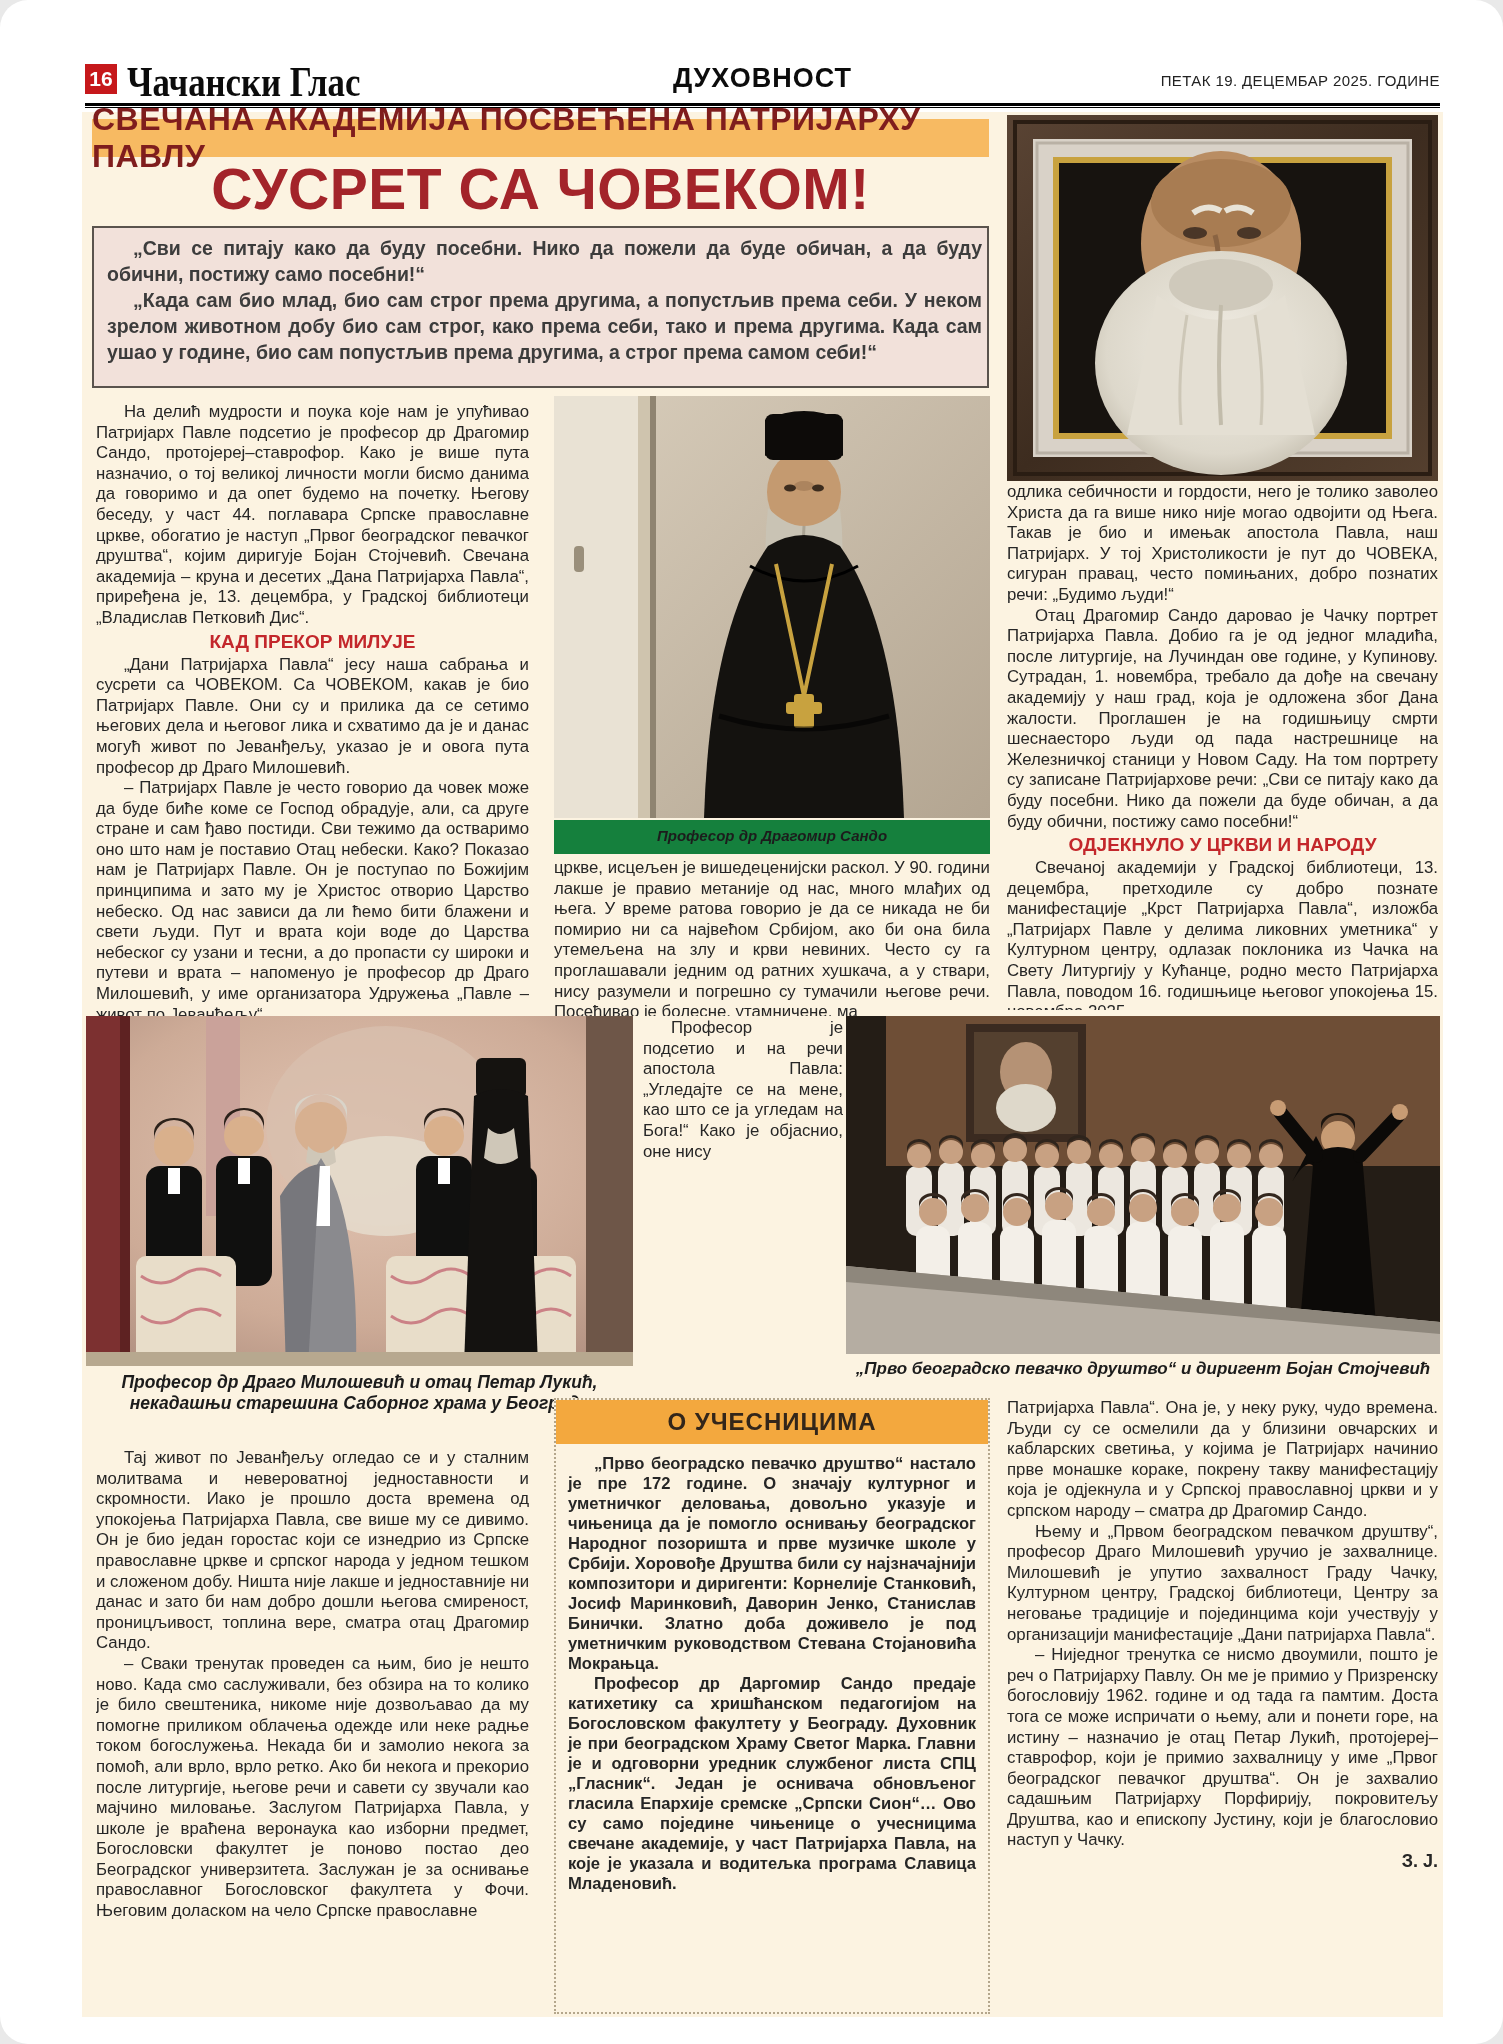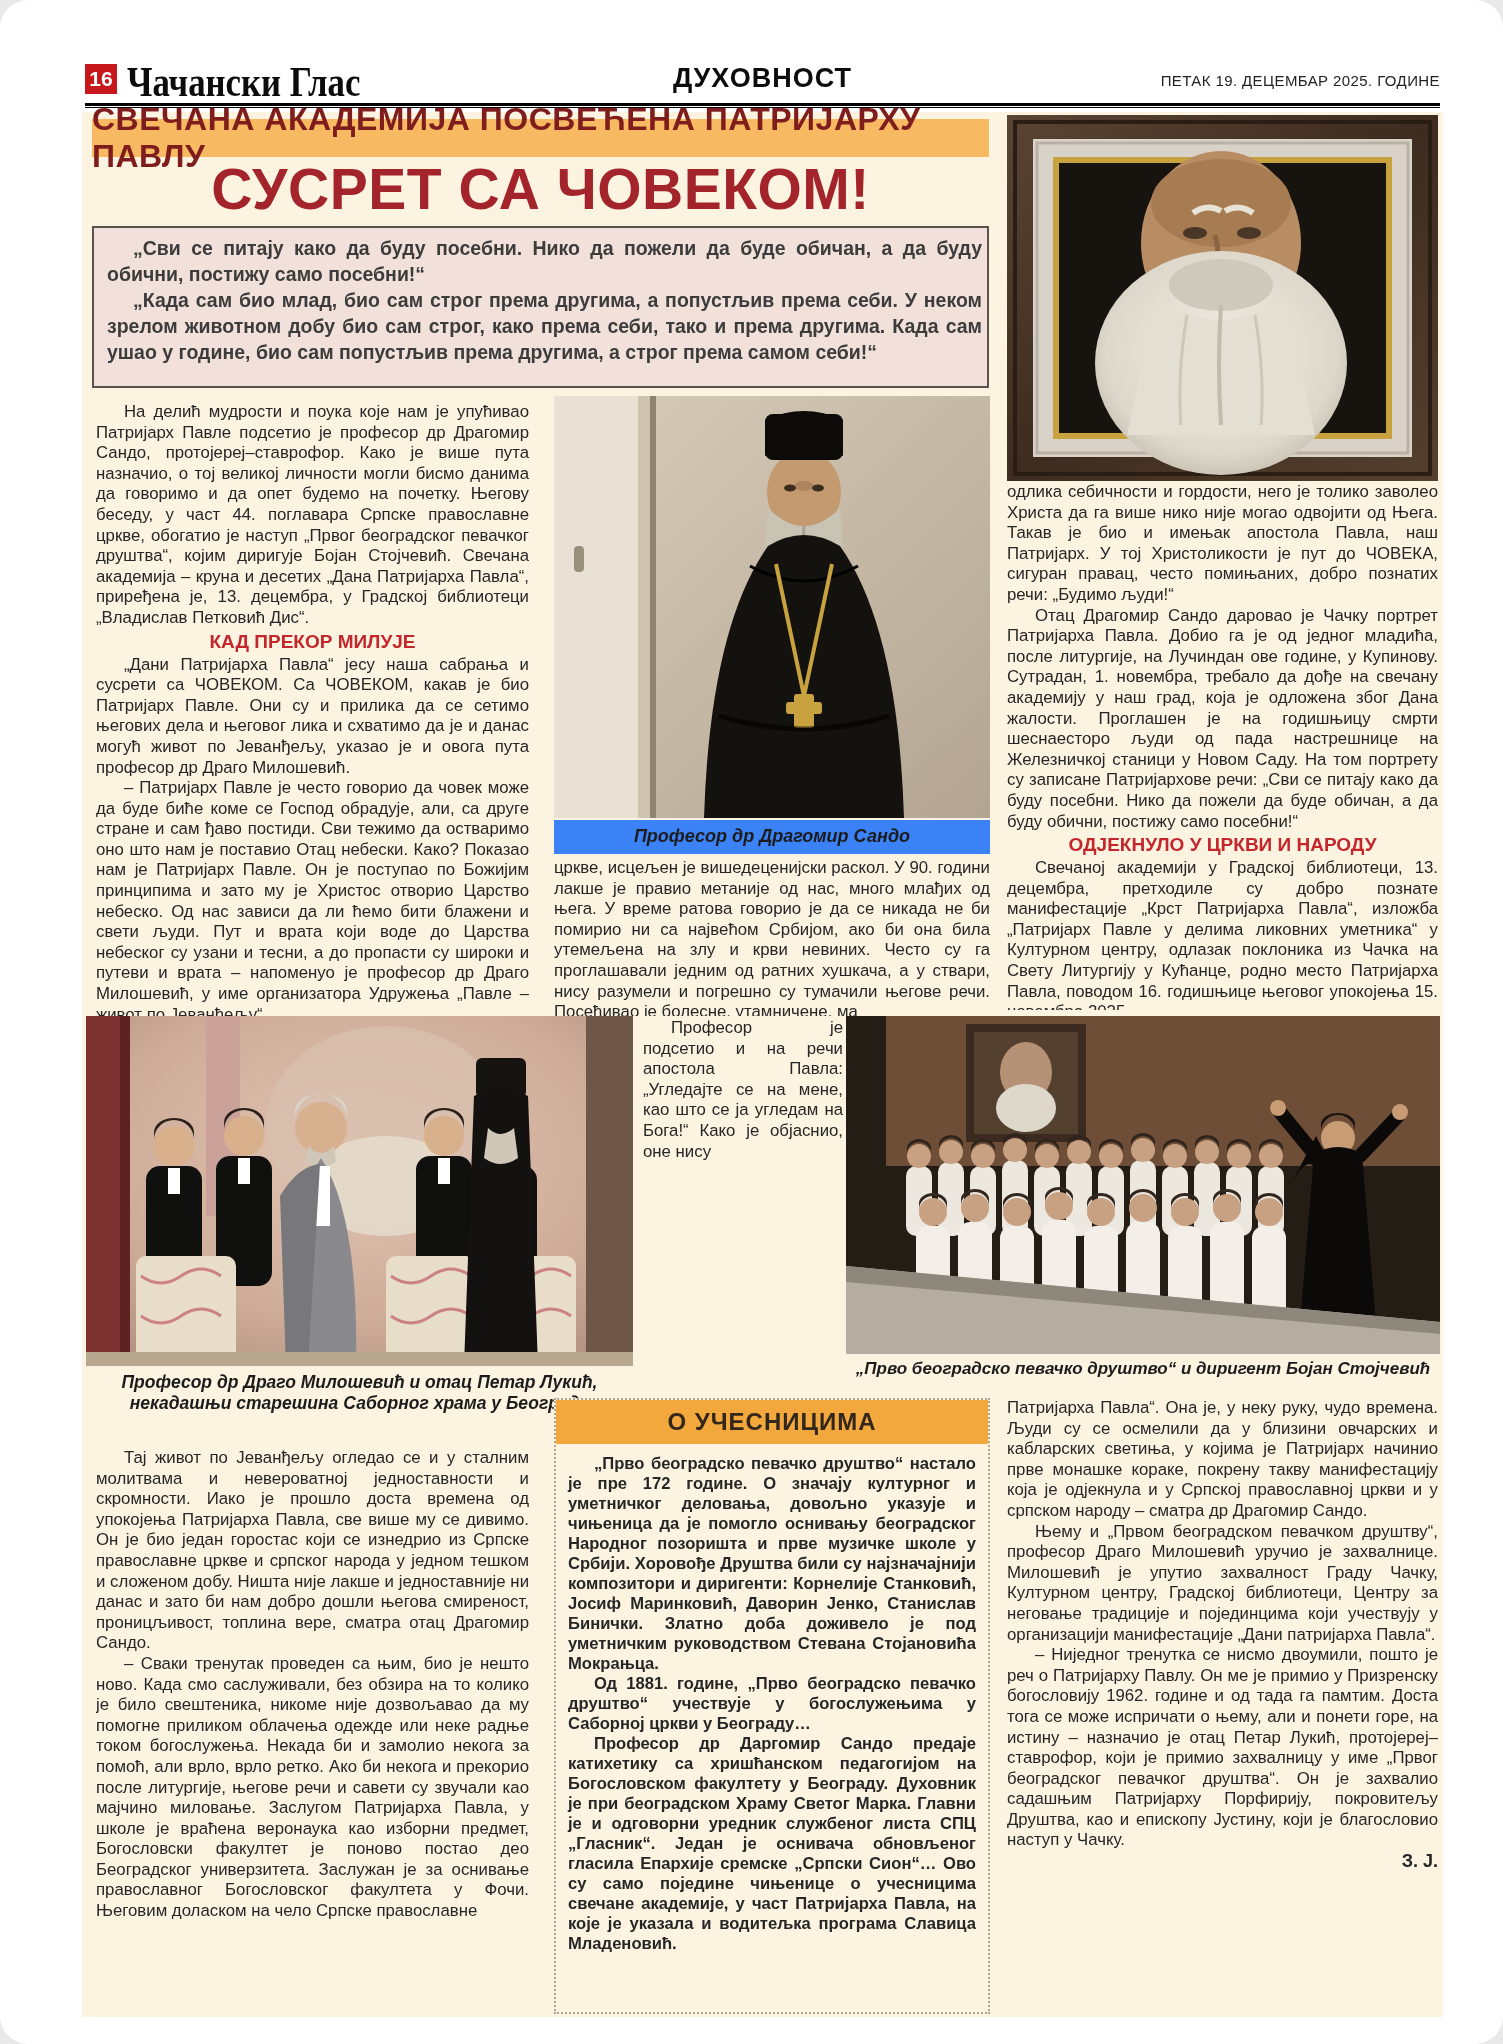--- a/index.html
+++ b/index.html
@@ -41,21 +41,21 @@
   .leftcol{left:96px;top:402px;width:433px;height:614px;}
   .midtext1{left:554px;top:858px;width:436px;height:158px;}
   .midtext2{left:643px;top:1018px;width:200px;height:372px;}
   .rightcol{left:1007px;top:482px;width:431px;height:528px;}
   .blcol{left:96px;top:1448px;width:433px;height:566px;}
   .brcol{left:1007px;top:1398px;width:431px;height:616px;}
   .signature{text-align:right;font-weight:800;font-size:18px;margin-top:6px;text-indent:0 !important;}
 
   
   .caption{position:absolute;text-align:center;font-weight:800;font-style:italic;color:#1c1c1c;}
-  .midcaption{left:554px;top:820px;width:436px;height:34px;font-size:18px;line-height:32px;background:#3b82f6;}
+  .midcaption{left:554px;top:820px;width:436px;height:34px;font-size:15px;line-height:32px;background:#15803d;}
   .blcaption{left:86px;top:1372px;width:547px;height:46px;font-size:17.5px;line-height:21px;}
   .brcaption{left:846px;top:1358px;width:594px;height:24px;font-size:17px;line-height:22px;}
 
   
   .photo{position:absolute;overflow:hidden;}
   .photo svg{display:block;}
   .portrait{left:1007px;top:115px;width:431px;height:366px;}
   .midphoto{left:554px;top:396px;width:436px;height:422px;}
   .blphoto{left:86px;top:1016px;width:547px;height:350px;}
   .brphoto{left:846px;top:1016px;width:594px;height:338px;}
@@ -348,21 +348,20 @@
 
   <div class="tcol blcol">
     <p>Тај живот по Јеванђељу огледао се и у сталним молитвама и невероватној једноставности и скромности. Иако је прошло доста времена од упокојења Патријарха Павла, све више му се дивимо. Он је био један горостас који се изнедрио из Српске православне цркве и српског народа у једном тешком и сложеном добу. Ништа није лакше и једноставније ни данас и зато би нам добро дошли његова смиреност, проницљивост, топлина вере, сматра отац Драгомир Сандо.</p>
     <p>– Сваки тренутак проведен са њим, био је нешто ново. Када смо саслуживали, без обзира на то колико је било свештеника, никоме није дозвољавао да му помогне приликом облачења одежде или неке радње током богослужења. Некада би и замолио некога за помоћ, али врло, врло ретко. Ако би некога и прекорио после литургије, његове речи и савети су звучали као мајчино миловање. Заслугом Патријарха Павла, у школе је враћена веронаука као изборни предмет, Богословски факултет је поново постао део Београдског универзитета. Заслужан је за оснивање православног Богословског факултета у Фочи. Његовим доласком на чело Српске православне</p>
   </div>
 
   <div class="pbox">
     <div class="pbox-hdr">О УЧЕСНИЦИМА</div>
     <div class="pbox-body">
       <p>„Прво београдско певачко друштво“ настало је пре 172 године. О значају културног и уметничког деловања, довољно указује и чињеница да је помогло оснивању београдског Народног позоришта и прве музичке школе у Србији. Хоровође Друштва били су најзначајнији композитори и диригенти: Корнелије Станковић, Јосиф Маринковић, Даворин Јенко, Станислав Бинички. Златно доба доживело је под уметничким руководством Стевана Стојановића Мокрањца.</p>
-      <p>Од 1881. године, „Прво београдско певачко друштво“ учествује у богослужењима у Саборној цркви у Београду…</p>
       <p>Професор др Даргомир Сандо предаје катихетику са хришћанском педагогијом на Богословском факултету у Београду. Духовник је при београдском Храму Светог Марка. Главни је и одговорни уредник службеног листа СПЦ „Гласник“. Један је оснивача обновљеног гласила Епархије сремске „Српски Сион“… Ово су само поједине чињенице о учесницима свечане академије, у част Патријарха Павла, на које је указала и водитељка програма Славица Младеновић.</p>
     </div>
   </div>
 
   <div class="tcol brcol">
     <p class="noind">Патријарха Павла“. Она је, у неку руку, чудо времена. Људи су се осмелили да у близини овчарских и кабларских светиња, у којима је Патријарх начинио прве монашке кораке, покрену такву манифестацију која је одјекнула и у Српској православној цркви и у српском народу – сматра др Драгомир Сандо.</p>
     <p>Њему и „Првом београдском певачком друштву“, професор Драго Милошевић уручио је захвалнице. Милошевић је упутио захвалност Граду Чачку, Културном центру, Градској библиотеци, Центру за неговање традиције и појединцима који учествују у организацији манифестације „Дани патријарха Павла“.</p>
     <p>– Ниједног тренутка се нисмо двоумили, пошто је реч о Патријарху Павлу. Он ме је примио у Призренску богословију 1962. године и од тада га памтим. Доста тога се може испричати о њему, али и понети горе, на истину – назначио је отац Петар Лукић, протојереј–ставрофор, који је примио захвалницу у име „Првог београдског певачког друштва“. Он је захвалио садашњим Патријарху Порфирију, покровитељу Друштва, као и епископу Јустину, који је благословио наступ у Чачку.</p>
     <p class="signature">З. Ј.</p>
   </div>

